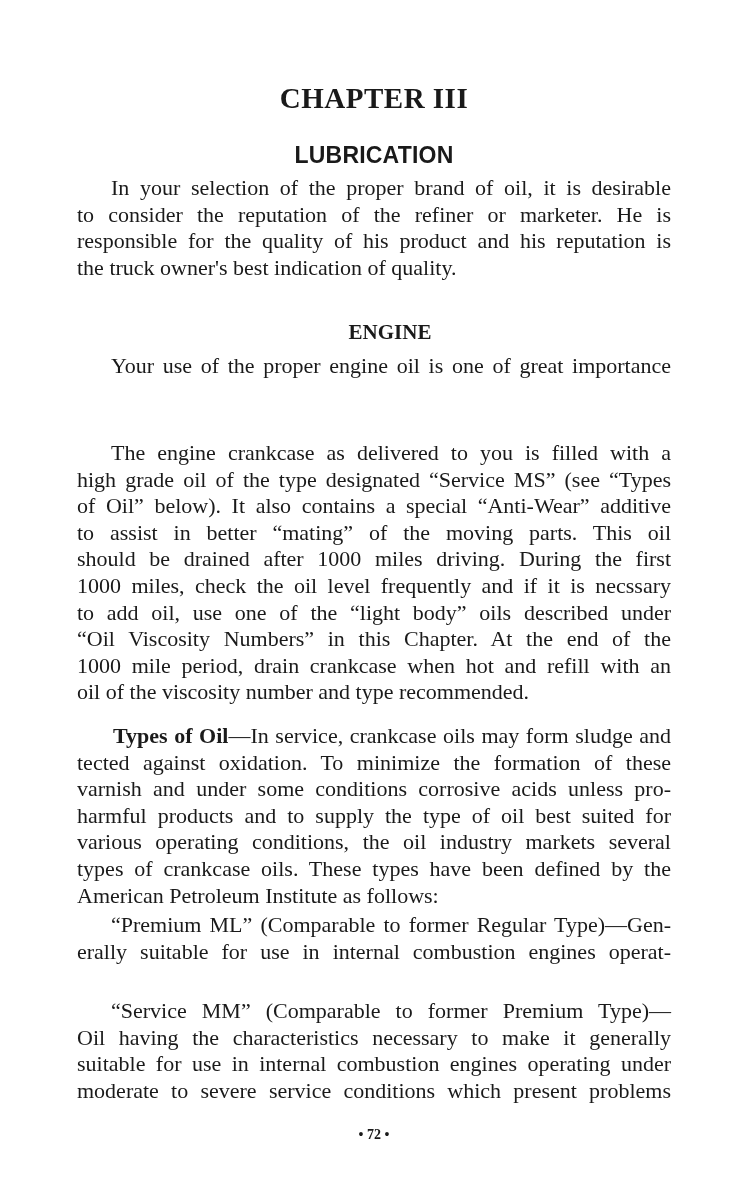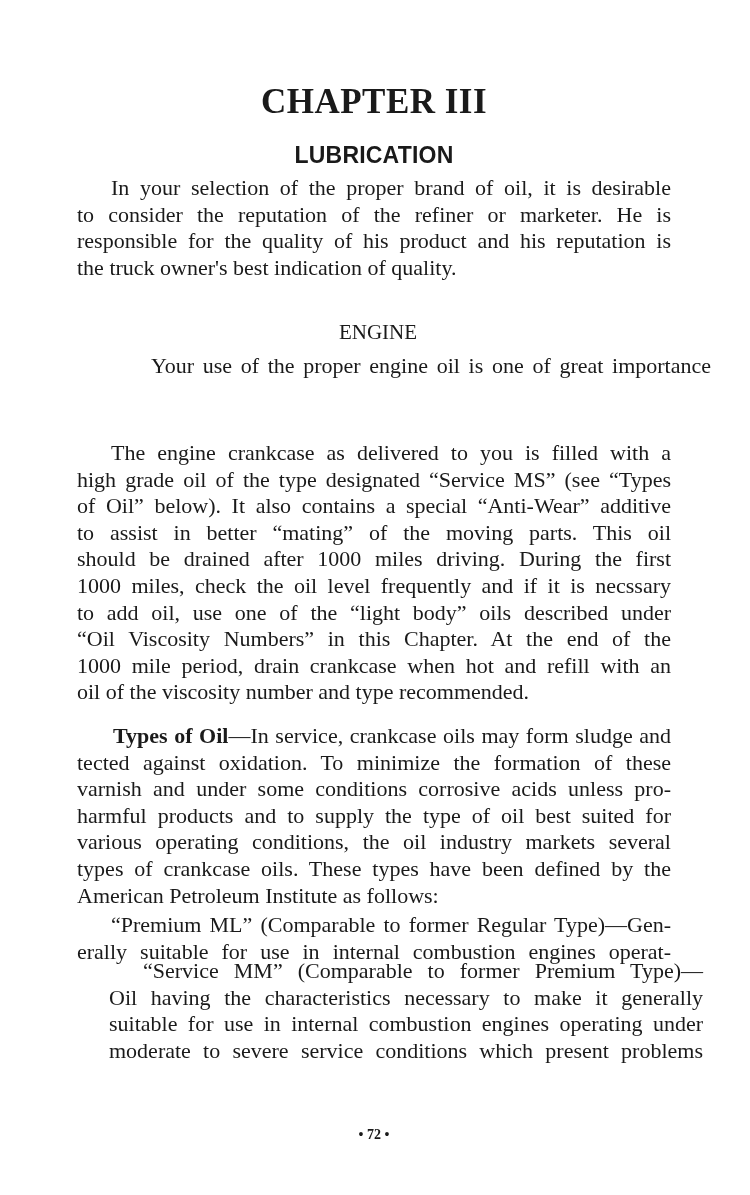--- a/index.html
+++ b/index.html
@@ -1,45 +1,45 @@
 <!DOCTYPE html>
 <html><head>
 <meta charset="utf-8">
 <style>
   html, body { margin: 0; padding: 0; background: #ffffff; }
   body { width: 750px; height: 1195px; position: relative; overflow: hidden; color: #1a1a1a; }
   .page { position: absolute; left: 77px; top: 0; width: 594px; font-family: "Liberation Serif", "DejaVu Serif", serif; }
-  .chapter { position: absolute; top: 82px; left: 0; width: 594px; text-align: center; font-size: 35px; font-weight: bold; letter-spacing: 0.5px; }
+  .chapter { position: absolute; top: 82px; left: 0; width: 594px; text-align: center; font-size: 29px; font-weight: bold; letter-spacing: 0.5px; }
   .lubrication { position: absolute; top: 142px; left: 0; width: 594px; text-align: center; font-family: "Liberation Sans", "DejaVu Sans", sans-serif; font-weight: bold; font-size: 23px; letter-spacing: 0.2px; }
   .para { position: absolute; left: 0; width: 594px; font-size: 22px; line-height: 26.6px; text-align: justify; }
   .line { display: block; white-space: nowrap; text-align-last: justify; text-align: justify; }
   .line.last { text-align-last: left; }
   .indent { padding-left: 34px; }
-  .engine { position: absolute; top: 320px; left: 4px; width: 594px; text-align: center; font-size: 21px; font-weight: normal; }
+  .engine { position: absolute; top: 320px; left: 16px; width: 594px; text-align: center; font-size: 21px; font-weight: bold; }
   .bold { font-weight: bold; margin-left: 36px; }
   .pagenum { position: absolute; top: 1127px; left: 0; width: 594px; text-align: center; font-size: 14px; font-weight: bold; }
 </style>
 </head>
 <body>
 
 <div class="page">
 
   <div class="chapter">CHAPTER III</div>
   <div class="lubrication">LUBRICATION</div>
 
   <div class="para" style="top:175px;">
     <span class="line indent">In your selection of the proper brand of oil, it is desirable</span>
     <span class="line">to consider the reputation of the refiner or marketer. He is</span>
     <span class="line">responsible for the quality of his product and his reputation is</span>
     <span class="line last">the truck owner's best indication of quality.</span>
   </div>
 
   <div class="engine">ENGINE</div>
 
-  <div class="para" style="top:353px;margin-left:40px;">
+  <div class="para" style="top:353px;">
     <span class="line indent">Your use of the proper engine oil is one of great importance</span>
   </div>
 
   <div class="para" style="top:440px;">
     <span class="line indent">The engine crankcase as delivered to you is filled with a</span>
     <span class="line">high grade oil of the type designated “Service MS” (see “Types</span>
     <span class="line">of Oil” below). It also contains a special “Anti-Wear” additive</span>
     <span class="line">to assist in better “mating” of the moving parts. This oil</span>
     <span class="line">should be drained after 1000 miles driving. During the first</span>
     <span class="line">1000 miles, check the oil level frequently and if it is necssary</span>
@@ -57,21 +57,21 @@
     <span class="line">various operating conditions, the oil industry markets several</span>
     <span class="line">types of crankcase oils. These types have been defined by the</span>
     <span class="line last">American Petroleum Institute as follows:</span>
   </div>
 
   <div class="para" style="top:912px;">
     <span class="line indent">“Premium ML” (Comparable to former Regular Type)—Gen-</span>
     <span class="line">erally suitable for use in internal combustion engines operat-</span>
   </div>
 
-  <div class="para" style="top:958px;margin-left:32px;">
+  <div class="para" style="top:998px;">
     <span class="line indent">“Service MM” (Comparable to former Premium Type)—</span>
     <span class="line">Oil having the characteristics necessary to make it generally</span>
     <span class="line">suitable for use in internal combustion engines operating under</span>
     <span class="line">moderate to severe service conditions which present problems</span>
   </div>
 
   <div class="pagenum">• 72 •</div>
 </div>
 
 </body></html>

